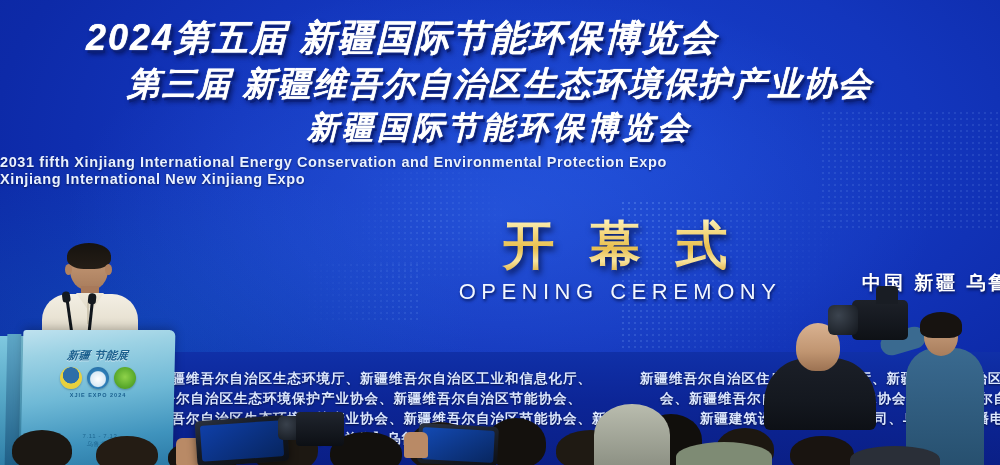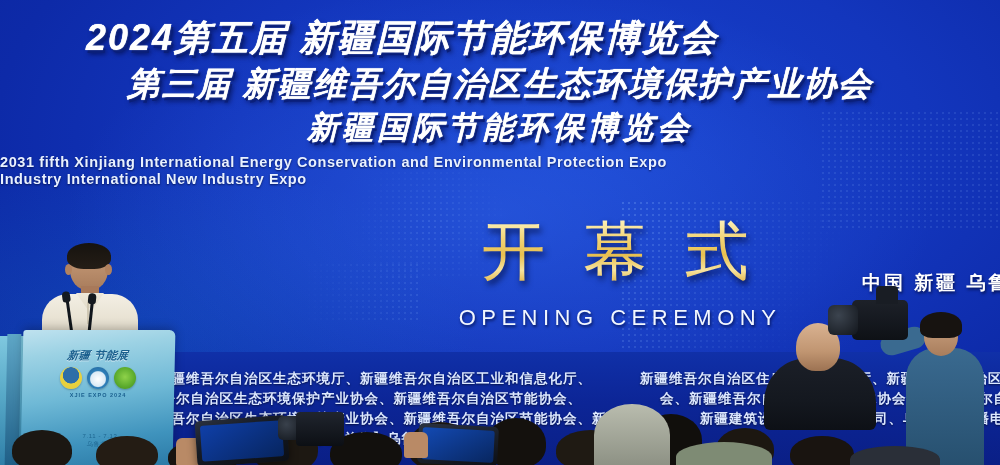--- a/index.html
+++ b/index.html
@@ -61,27 +61,27 @@
     font-weight:bold; letter-spacing:.6px; white-space:nowrap;
     text-shadow:0 1px 2px rgba(3,15,70,.8);
   }
   .en-block div { width:1000px; }
 
   
   .ceremony {
     position:absolute; left:440px; top:218px; width:360px; text-align:center;
   }
   .ceremony .cn {
-    font-size:64px; font-weight:normal; letter-spacing:10px; line-height:1.05;
+    font-size:52px; font-weight:bold; letter-spacing:10px; line-height:1.05;
     background:linear-gradient(180deg,#fdf3c0 0%,#f3d578 30%,#e8bf4e 55%,#f7e49f 78%,#e0ae3a 100%);
     -webkit-background-clip:text; background-clip:text; color:transparent;
     filter:drop-shadow(2px 4px 3px rgba(4,16,70,.85));
   }
   .ceremony .en {
-    margin-top:20px; font-size:22px; letter-spacing:5.5px; color:#f2f7ff;
+    margin-top:6px; font-size:22px; letter-spacing:5.5px; color:#f2f7ff;
     font-weight:400; text-shadow:1px 2px 3px rgba(3,14,66,.8);
   }
 
   .date {
     position:absolute; left:185px; top:281px;
     font-size:20px; letter-spacing:1.5px; color:#ffffff; font-weight:bold;
     text-shadow:1px 2px 3px rgba(3,14,66,.85);
   }
   .city {
     position:absolute; left:862px; top:270px;
@@ -253,21 +253,21 @@
   <div class="dots d4"></div>
 
   <div class="titles">
     <div class="cn-line cn1">2024第五届  新疆国际节能环保博览会</div>
     <div class="cn-line cn2">第三届  新疆维吾尔自治区生态环境保护产业协会</div>
     <div class="cn-line cn3">新疆国际节能环保博览会</div>
   </div>
 
   <div class="en-block">
     <div>2031 fifth Xinjiang International Energy Conservation and Environmental Protection Expo</div>
-    <div>Industry International New Industry Expo</div>
+    <div>Xinjiang International New Xinjiang Expo</div>
   </div>
 
   <div class="ceremony">
     <div class="cn">开 幕 式</div>
     <div class="en">OPENING CEREMONY</div>
   </div>
 
   <div class="city">中国 新疆 乌鲁木齐</div>
 
   <div class="banner">

